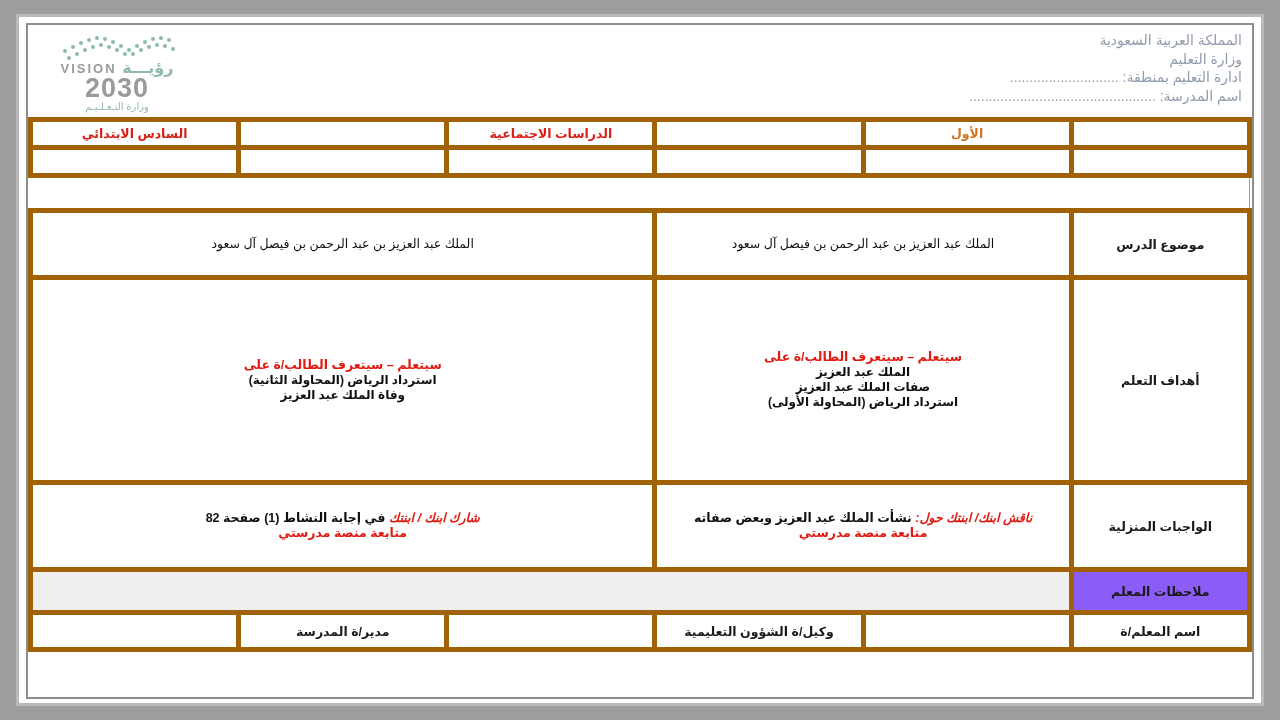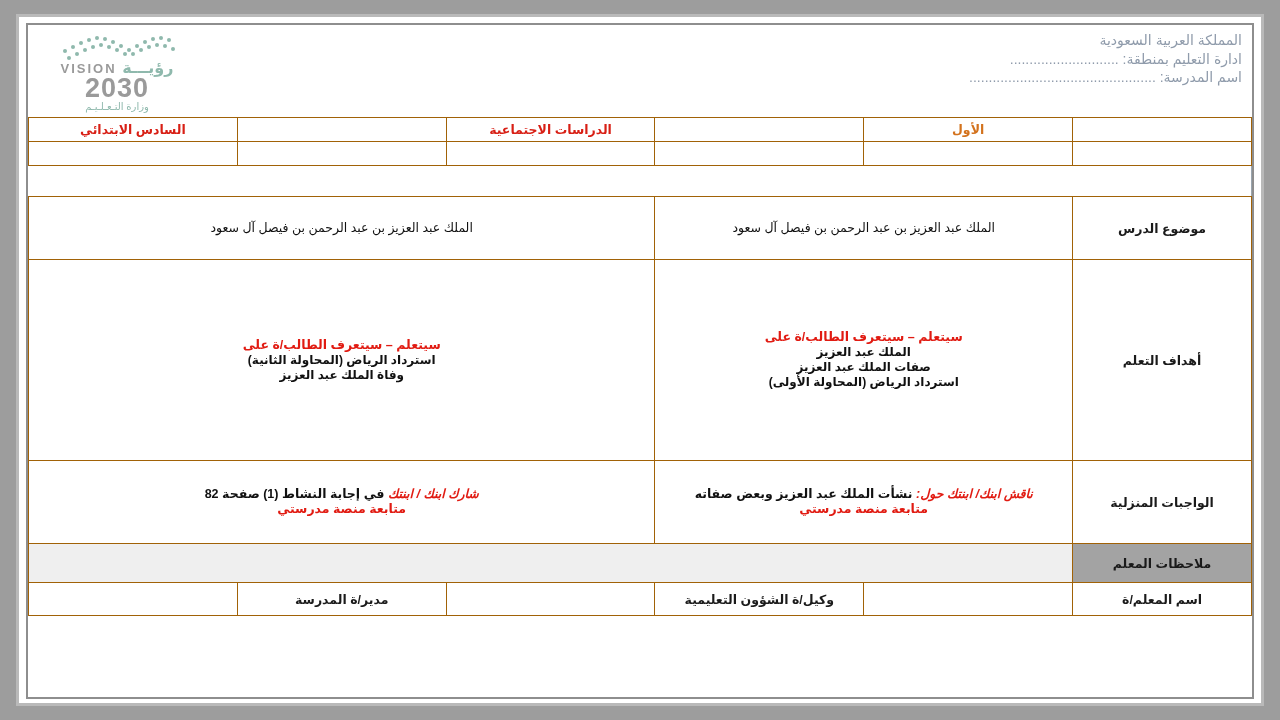--- a/index.html
+++ b/index.html
@@ -123,21 +123,21 @@
 
   
   .sheet {
     position: relative;
     border-collapse: collapse;
     table-layout: fixed;
     width: 100%;
     direction: rtl;
   }
   .sheet td {
-    border: 1px solid #a16207;
+    border: 5px solid #a16207;
     padding: 2px 4px;
     vertical-align: middle;
     font-size: 12.5px;
     background: #ffffff;
   }
 
   
   .c0 { width: 168px; }
   .c1 { width: 196px; }
   .c2 { width: 196px; }
@@ -220,21 +220,21 @@
   }
   .obj-line {
     color: #111111;
     font-weight: bold;
     font-size: 12px;
   }
 
   .row-topic td { height: 58px; }
   .row-obj td { height: 196px; vertical-align: middle; }
   .row-hw td { height: 78px; }
-  .row-notes td { height: 34px; background: #a3a3a3; }
+  .row-notes td { height: 34px; background: #8b5cf6; }
   .row-sign td { height: 28px; }
 
   .sign-teal {
     background: #7fa9a0;
     color: #1b1b1b;
     font-weight: bold;
     text-align: center;
     font-size: 12.5px;
   }
   .sign-blank { background: #f2f2f2; }
@@ -302,20 +302,21 @@
             <span class="ar">رؤيـــة</span>
           </div>
           <div class="logo-2030">
             <span>2030</span>
           </div>
           <div class="logo-ministry">وزارة التـعـلـيـم</div>
         </div>
 
         <div class="header-right">
           <div>المملكة العربية السعودية</div>
+          <div>وزارة التعليم</div>
           <div class="dotline">ادارة التعليم بمنطقة: ............................</div>
           <div class="dotline">اسم المدرسة: ................................................</div>
         </div>
 
       </div>
 
       <table class="sheet">
         <colgroup>
           <col class="c0">
             <col class="c1">

